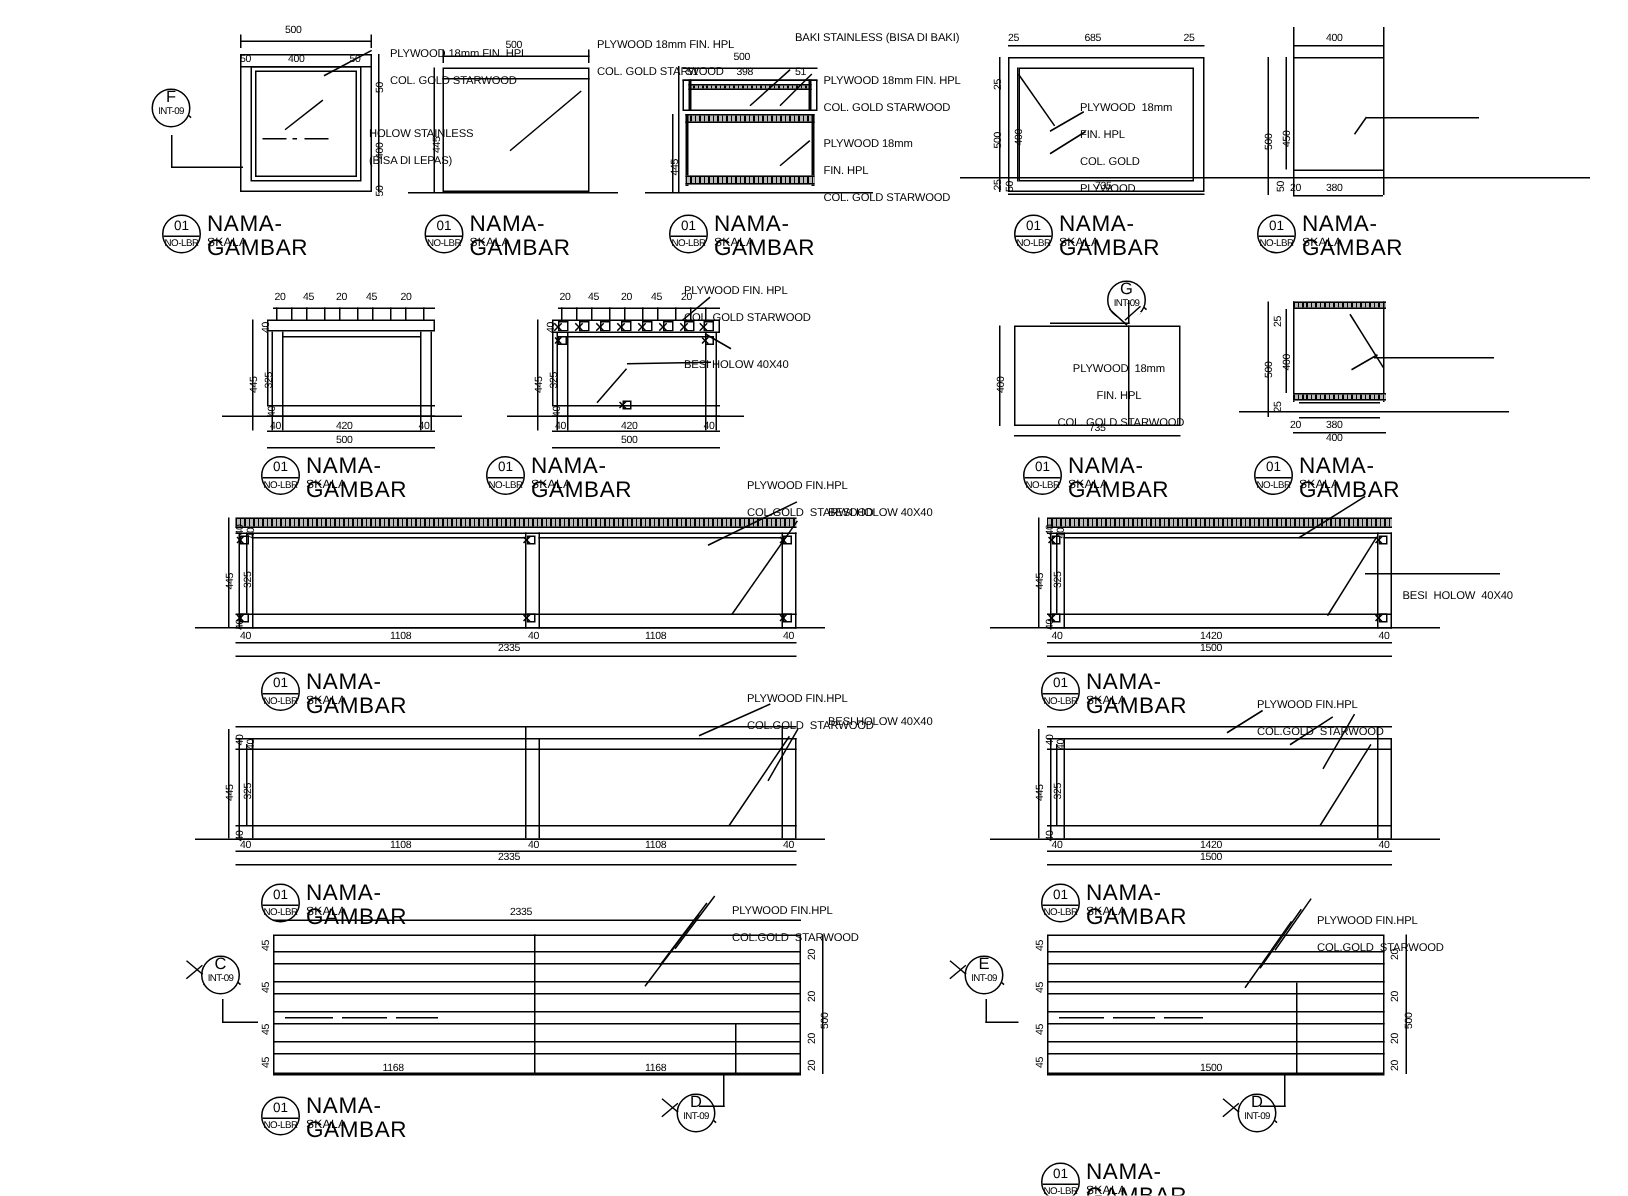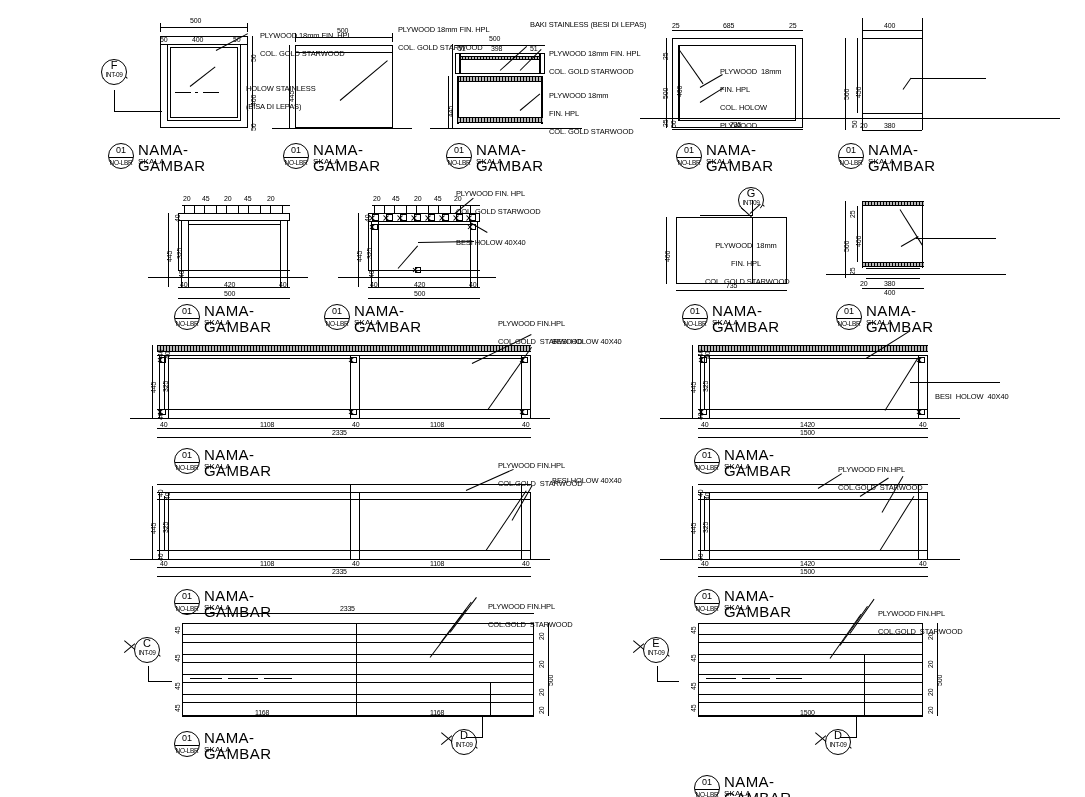--- a/index.html
+++ b/index.html
@@ -200,21 +200,21 @@
 
   <div class="ln h" style="left:455px;top:45px;width:90px;"></div>
   <div class="txt dim" style="left:489px;top:35px;">500</div>
   <div class="txt dim" style="left:458px;top:45px;">51</div>
   <div class="txt dim" style="left:491px;top:45px;">398</div>
   <div class="txt dim" style="left:530px;top:45px;">51</div>
   <div class="ln v" style="left:448px;top:76px;height:52px;"></div>
   <div class="txt dimv" style="left:447px;top:117px;">445</div>
 
   <div class="lead" style="left:500px;top:70px;width:36px;transform:rotate(-42deg);"></div>
-  <div class="txt note" style="left:530px;top:20px;">BAKI STAINLESS (BESI DI LEPAS)</div>
+  <div class="txt note" style="left:530px;top:20px;">BAKI STAINLESS (BISA DI BAKI)</div>
   <div class="lead" style="left:520px;top:70px;width:30px;transform:rotate(-45deg);"></div>
   <div class="txt note" style="left:541px;top:40px;">
     <span>PLYWOOD 18mm FIN. HPL</span><br>
     <span>COL. GOLD STARWOOD</span>
   </div>
   <div class="lead" style="left:520px;top:110px;width:26px;transform:rotate(-40deg);"></div>
   <div class="txt note" style="left:541px;top:82px;">
     <span>PLYWOOD 18mm</span><br>
     <span>FIN. HPL</span><br>
     <span>COL. GOLD STARWOOD</span>
@@ -251,21 +251,21 @@
   <div class="ln h" style="left:672px;top:129px;width:131px;"></div>
   <div class="txt dim" style="left:730px;top:121px;">735</div>
   <div class="ln h" style="left:640px;top:118px;width:420px;"></div>
 
   <div class="lead" style="left:679px;top:49px;width:42px;transform:rotate(55deg);"></div>
   <div class="lead" style="left:700px;top:87px;width:26px;transform:rotate(-30deg);"></div>
   <div class="lead" style="left:700px;top:102px;width:28px;transform:rotate(-32deg);"></div>
   <div class="txt note" style="left:712px;top:58px;">
     <span>PLYWOOD  18mm</span><br>
     <span>FIN. HPL</span><br>
-    <span>COL. HOLOW</span><br>
+    <span>COL. GOLD</span><br>
     <span>PLYWOOD</span>
   </div>
 
   <div class="tag" style="left:676px;top:143px;">
     <div class="circ">
           <div class="bar"></div>
       <div class="no">01</div>
       <div class="lb">NO-LBR</div>
     </div>
     <div class="nm">NAMA-GAMBAR</div>

